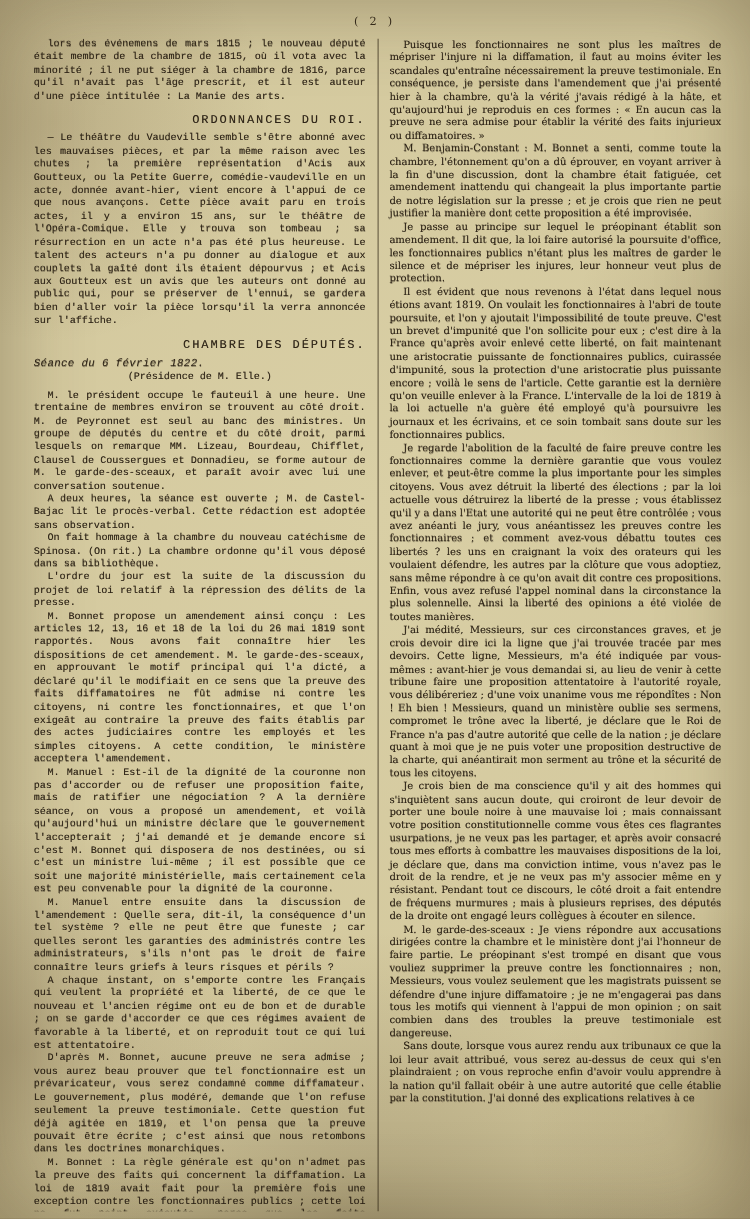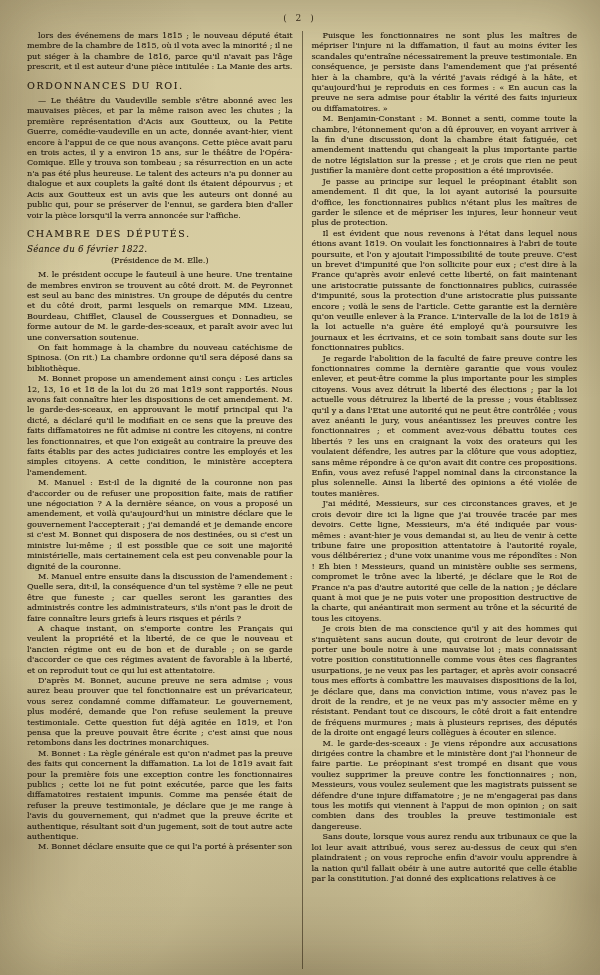--- a/index.html
+++ b/index.html
@@ -29,24 +29,24 @@
   }
   .content{
     position:absolute;top:31px;left:18px;right:14px;bottom:6px;
     display:flex;
   }
   .col{
     flex:1;padding:0 9px;overflow:hidden;text-align:justify;
     font-size:8px;line-height:10.4px;
     text-shadow:0.2px 0.2px 0.3px rgba(45,35,22,.45);
   }
-  .col.left{border-right:1px solid rgba(48,37,19,.6);}
+  .col.left{border-right:1px solid rgba(48,37,19,.6);font-family:Liberation Mono, monospace;}
   p.blk{margin:0;text-indent:11px;}
   .blk.h1{
-    text-align:left;font-size:9.5px;letter-spacing:1.6px;
+    text-align:right;font-size:9.5px;letter-spacing:1.6px;
     margin:8px 0 5px;text-indent:0;
   }
   .blk.h2{
     text-align:left;font-style:italic;font-size:8.6px;
     margin:1px 0 1px;text-indent:0;letter-spacing:.3px;
   }
   .blk.h3{
     text-align:center;font-size:8px;margin:0 0 4px;text-indent:0;
   }
 </style>
@@ -58,33 +58,35 @@
   <div class="pagenum">( 2 )</div>
   <div class="content">
     <div class="col left">
         <p class="blk">lors des événemens de mars 1815 ; le nouveau député était membre de la chambre de 1815, où il vota avec la minorité ; il ne put siéger à la chambre de 1816, parce qu'il n'avait pas l'âge prescrit, et il est auteur d'une pièce intitulée : La Manie des arts.</p>
         <div class="blk h1">ORDONNANCES DU ROI.</div>
         <p class="blk">— Le théâtre du Vaudeville semble s'être abonné avec les mauvaises pièces, et par la même raison avec les chutes ; la première représentation d'Acis aux Goutteux, ou la Petite Guerre, comédie-vaudeville en un acte, donnée avant-hier, vient encore à l'appui de ce que nous avançons. Cette pièce avait paru en trois actes, il y a environ 15 ans, sur le théâtre de l'Opéra-Comique. Elle y trouva son tombeau ; sa résurrection en un acte n'a pas été plus heureuse. Le talent des acteurs n'a pu donner au dialogue et aux couplets la gaîté dont ils étaient dépourvus ; et Acis aux Goutteux est un avis que les auteurs ont donné au public qui, pour se préserver de l'ennui, se gardera bien d'aller voir la pièce lorsqu'il la verra annoncée sur l'affiche.</p>
         <div class="blk h1">CHAMBRE DES DÉPUTÉS.</div>
         <div class="blk h2">Séance du 6 février 1822.</div>
         <div class="blk h3">(Présidence de M. Elle.)</div>
         <p class="blk">M. le président occupe le fauteuil à une heure. Une trentaine de membres environ se trouvent au côté droit. M. de Peyronnet est seul au banc des ministres. Un groupe de députés du centre et du côté droit, parmi lesquels on remarque MM. Lizeau, Bourdeau, Chifflet, Clausel de Coussergues et Donnadieu, se forme autour de M. le garde-des-sceaux, et paraît avoir avec lui une conversation soutenue.</p>
-        <p class="blk">On fait hommage à la chambre du nouveau catéchisme de Spinosa. (On rit.) La chambre ordonne qu'il sera déposé dans sa bibliothèque.</p>
+        <p class="blk">A deux heures, la séance est ouverte ; M. de Castel-Bajac lit le procès-verbal. Cette rédaction est adoptée sans observation.</p>
+        <p class="blk">On fait hommage à la chambre du nouveau catéchisme de Spinosa. (On rit.) La chambre ordonne qu'il vous déposé dans sa bibliothèque.</p>
+        <p class="blk">L'ordre du jour est la suite de la discussion du projet de loi relatif à la répression des délits de la presse.</p>
         <p class="blk">M. Bonnet propose un amendement ainsi conçu : Les articles 12, 13, 16 et 18 de la loi du 26 mai 1819 sont rapportés. Nous avons fait connaître hier les dispositions de cet amendement. M. le garde-des-sceaux, en approuvant le motif principal qui l'a dicté, a déclaré qu'il le modifiait en ce sens que la preuve des faits diffamatoires ne fût admise ni contre les citoyens, ni contre les fonctionnaires, et que l'on exigeât au contraire la preuve des faits établis par des actes judiciaires contre les employés et les simples citoyens. A cette condition, le ministère acceptera l'amendement.</p>
         <p class="blk">M. Manuel : Est-il de la dignité de la couronne non pas d'accorder ou de refuser une proposition faite, mais de ratifier une négociation ? A la dernière séance, on vous a proposé un amendement, et voilà qu'aujourd'hui un ministre déclare que le gouvernement l'accepterait ; j'ai demandé et je demande encore si c'est M. Bonnet qui disposera de nos destinées, ou si c'est un ministre lui-même ; il est possible que ce soit une majorité ministérielle, mais certainement cela est peu convenable pour la dignité de la couronne.</p>
         <p class="blk">M. Manuel entre ensuite dans la discussion de l'amendement : Quelle sera, dit-il, la conséquence d'un tel système ? elle ne peut être que funeste ; car quelles seront les garanties des administrés contre les administrateurs, s'ils n'ont pas le droit de faire connaître leurs griefs à leurs risques et périls ?</p>
         <p class="blk">A chaque instant, on s'emporte contre les Français qui veulent la propriété et la liberté, de ce que le nouveau et l'ancien régime ont eu de bon et de durable ; on se garde d'accorder ce que ces régimes avaient de favorable à la liberté, et on reproduit tout ce qui lui est attentatoire.</p>
         <p class="blk">D'après M. Bonnet, aucune preuve ne sera admise ; vous aurez beau prouver que tel fonctionnaire est un prévaricateur, vous serez condamné comme diffamateur. Le gouvernement, plus modéré, demande que l'on refuse seulement la preuve testimoniale. Cette question fut déjà agitée en 1819, et l'on pensa que la preuve pouvait être écrite ; c'est ainsi que nous retombons dans les doctrines monarchiques.</p>
         <p class="blk">M. Bonnet : La règle générale est qu'on n'admet pas la preuve des faits qui concernent la diffamation. La loi de 1819 avait fait pour la première fois une exception contre les fonctionnaires publics ; cette loi ne fut point exécutée, parce que les faits diffamatoires restaient impunis. Comme ma pensée était de refuser la preuve testimoniale, je déclare que je me range à l'avis du gouvernement, qui n'admet que la preuve écrite et authentique, résultant soit d'un jugement, soit de tout autre acte authentique.</p>
         <p class="blk">M. Bonnet déclare ensuite que ce qui l'a porté à présenter son</p>
       </div>
     <div class="col right">
         <p class="blk">Puisque les fonctionnaires ne sont plus les maîtres de mépriser l'injure ni la diffamation, il faut au moins éviter les scandales qu'entraîne nécessairement la preuve testimoniale. En conséquence, je persiste dans l'amendement que j'ai présenté hier à la chambre, qu'à la vérité j'avais rédigé à la hâte, et qu'aujourd'hui je reproduis en ces formes : « En aucun cas la preuve ne sera admise pour établir la vérité des faits injurieux ou diffamatoires. »</p>
         <p class="blk">M. Benjamin-Constant : M. Bonnet a senti, comme toute la chambre, l'étonnement qu'on a dû éprouver, en voyant arriver à la fin d'une discussion, dont la chambre était fatiguée, cet amendement inattendu qui changeait la plus importante partie de notre législation sur la presse ; et je crois que rien ne peut justifier la manière dont cette proposition a été improvisée.</p>
-        <p class="blk">Je passe au principe sur lequel le préopinant établit son amendement. Il dit que, la loi ayant autorisé la poursuite d'office, les fonctionnaires publics n'étant plus les maîtres de garder le silence et de mépriser les injures, leur honneur veut plus de protection.</p>
+        <p class="blk">Je passe au principe sur lequel le préopinant établit son amendement. Il dit que, la loi faire autorisé la poursuite d'office, les fonctionnaires publics n'étant plus les maîtres de garder le silence et de mépriser les injures, leur honneur veut plus de protection.</p>
         <p class="blk">Il est évident que nous revenons à l'état dans lequel nous étions avant 1819. On voulait les fonctionnaires à l'abri de toute poursuite, et l'on y ajoutait l'impossibilité de toute preuve. C'est un brevet d'impunité que l'on sollicite pour eux ; c'est dire à la France qu'après avoir enlevé cette liberté, on fait maintenant une aristocratie puissante de fonctionnaires publics, cuirassée d'impunité, sous la protection d'une aristocratie plus puissante encore ; voilà le sens de l'article. Cette garantie est la dernière qu'on veuille enlever à la France. L'intervalle de la loi de 1819 à la loi actuelle n'a guère été employé qu'à poursuivre les journaux et les écrivains, et ce soin tombait sans doute sur les fonctionnaires publics.</p>
         <p class="blk">Je regarde l'abolition de la faculté de faire preuve contre les fonctionnaires comme la dernière garantie que vous voulez enlever, et peut-être comme la plus importante pour les simples citoyens. Vous avez détruit la liberté des élections ; par la loi actuelle vous détruirez la liberté de la presse ; vous établissez qu'il y a dans l'Etat une autorité qui ne peut être contrôlée ; vous avez anéanti le jury, vous anéantissez les preuves contre les fonctionnaires ; et comment avez-vous débattu toutes ces libertés ? les uns en craignant la voix des orateurs qui les voulaient défendre, les autres par la clôture que vous adoptiez, sans même répondre à ce qu'on avait dit contre ces propositions. Enfin, vous avez refusé l'appel nominal dans la circonstance la plus solennelle. Ainsi la liberté des opinions a été violée de toutes manières.</p>
         <p class="blk">J'ai médité, Messieurs, sur ces circonstances graves, et je crois devoir dire ici la ligne que j'ai trouvée tracée par mes devoirs. Cette ligne, Messieurs, m'a été indiquée par vous-mêmes : avant-hier je vous demandai si, au lieu de venir à cette tribune faire une proposition attentatoire à l'autorité royale, vous délibéreriez ; d'une voix unanime vous me répondîtes : Non ! Eh bien ! Messieurs, quand un ministère oublie ses sermens, compromet le trône avec la liberté, je déclare que le Roi de France n'a pas d'autre autorité que celle de la nation ; je déclare quant à moi que je ne puis voter une proposition destructive de la charte, qui anéantirait mon serment au trône et la sécurité de tous les citoyens.</p>
         <p class="blk">Je crois bien de ma conscience qu'il y ait des hommes qui s'inquiètent sans aucun doute, qui croiront de leur devoir de porter une boule noire à une mauvaise loi ; mais connaissant votre position constitutionnelle comme vous êtes ces flagrantes usurpations, je ne veux pas les partager, et après avoir consacré tous mes efforts à combattre les mauvaises dispositions de la loi, je déclare que, dans ma conviction intime, vous n'avez pas le droit de la rendre, et je ne veux pas m'y associer même en y résistant. Pendant tout ce discours, le côté droit a fait entendre de fréquens murmures ; mais à plusieurs reprises, des députés de la droite ont engagé leurs collègues à écouter en silence.</p>
         <p class="blk">M. le garde-des-sceaux : Je viens répondre aux accusations dirigées contre la chambre et le ministère dont j'ai l'honneur de faire partie. Le préopinant s'est trompé en disant que vous vouliez supprimer la preuve contre les fonctionnaires ; non, Messieurs, vous voulez seulement que les magistrats puissent se défendre d'une injure diffamatoire ; je ne m'engagerai pas dans tous les motifs qui viennent à l'appui de mon opinion ; on sait combien dans des troubles la preuve testimoniale est dangereuse.</p>
         <p class="blk">Sans doute, lorsque vous aurez rendu aux tribunaux ce que la loi leur avait attribué, vous serez au-dessus de ceux qui s'en plaindraient ; on vous reproche enfin d'avoir voulu apprendre à la nation qu'il fallait obéir à une autre autorité que celle établie par la constitution. J'ai donné des explications relatives à ce</p>
       </div>
   </div>
 </div>
 

